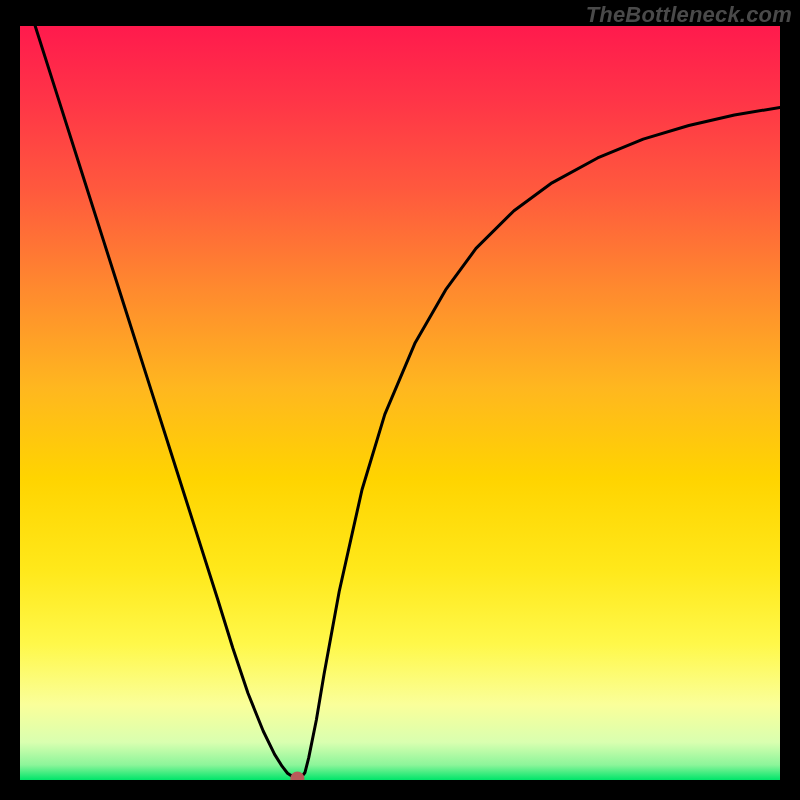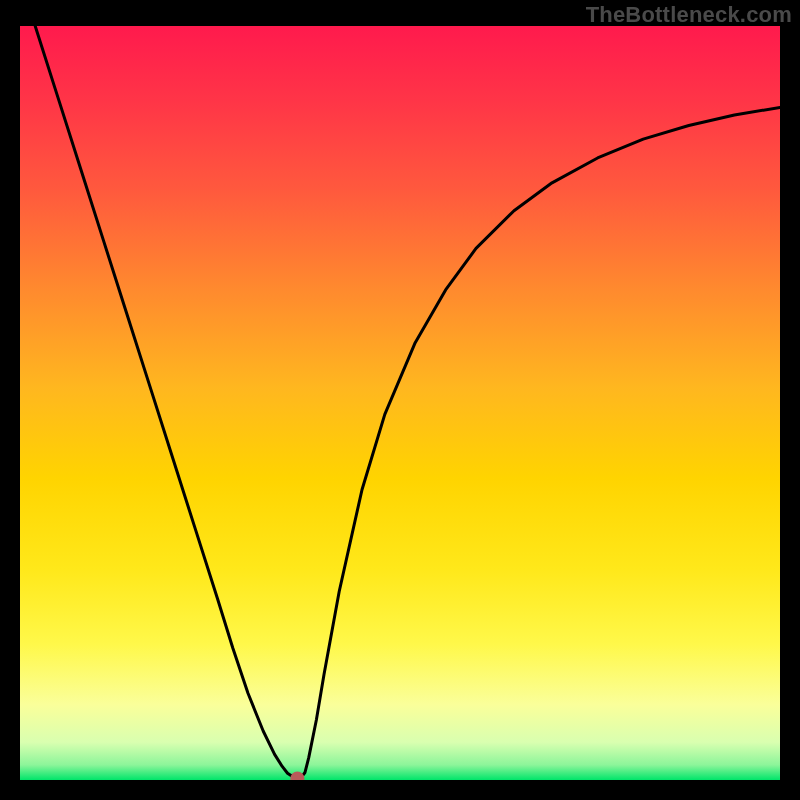--- a/index.html
+++ b/index.html
@@ -9,20 +9,21 @@
     height: 800px;
     overflow: hidden;
     background: #000;
     font-family: Arial, Helvetica, sans-serif;
   }
   .frame {
     position: relative;
     width: 800px;
     height: 772px;
     box-sizing: border-box;
+    font-style: italic;
   }
   .watermark {
     position: absolute;
     top: 2px;
     right: 8px;
     color: #4a4a4a;
     font-size: 22px;
     font-weight: 600;
     letter-spacing: 0.2px;
     z-index: 5;

